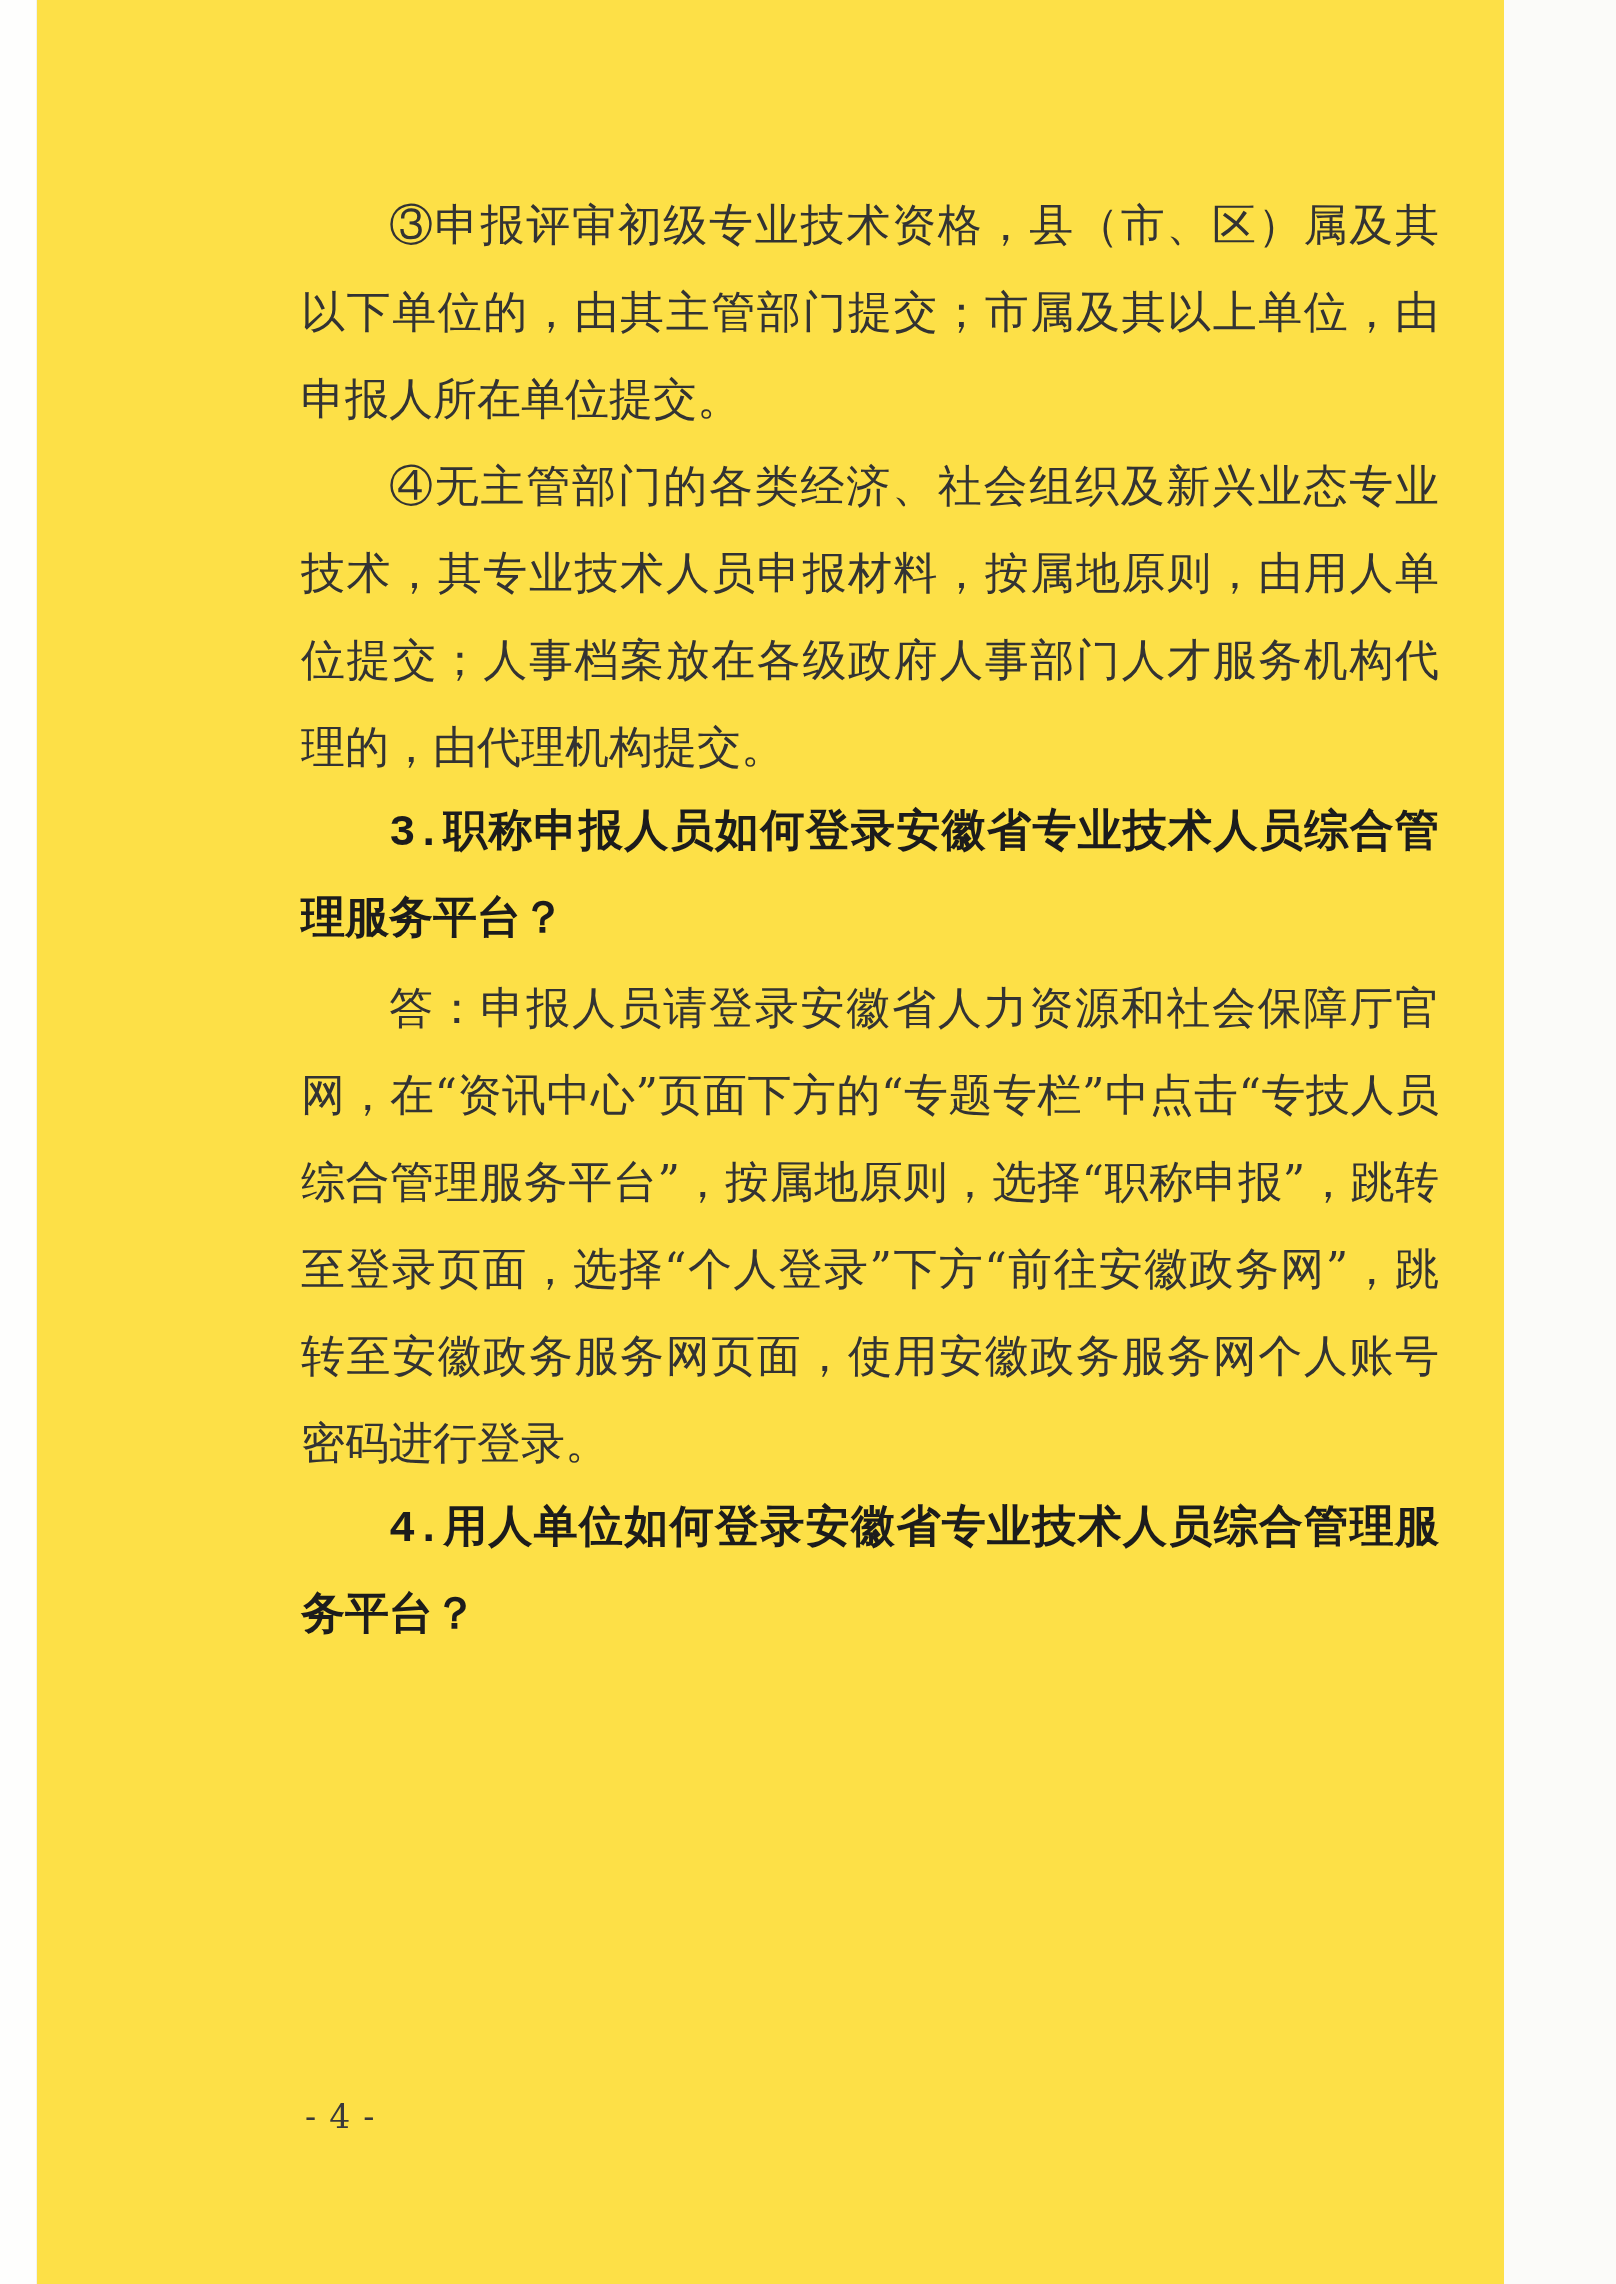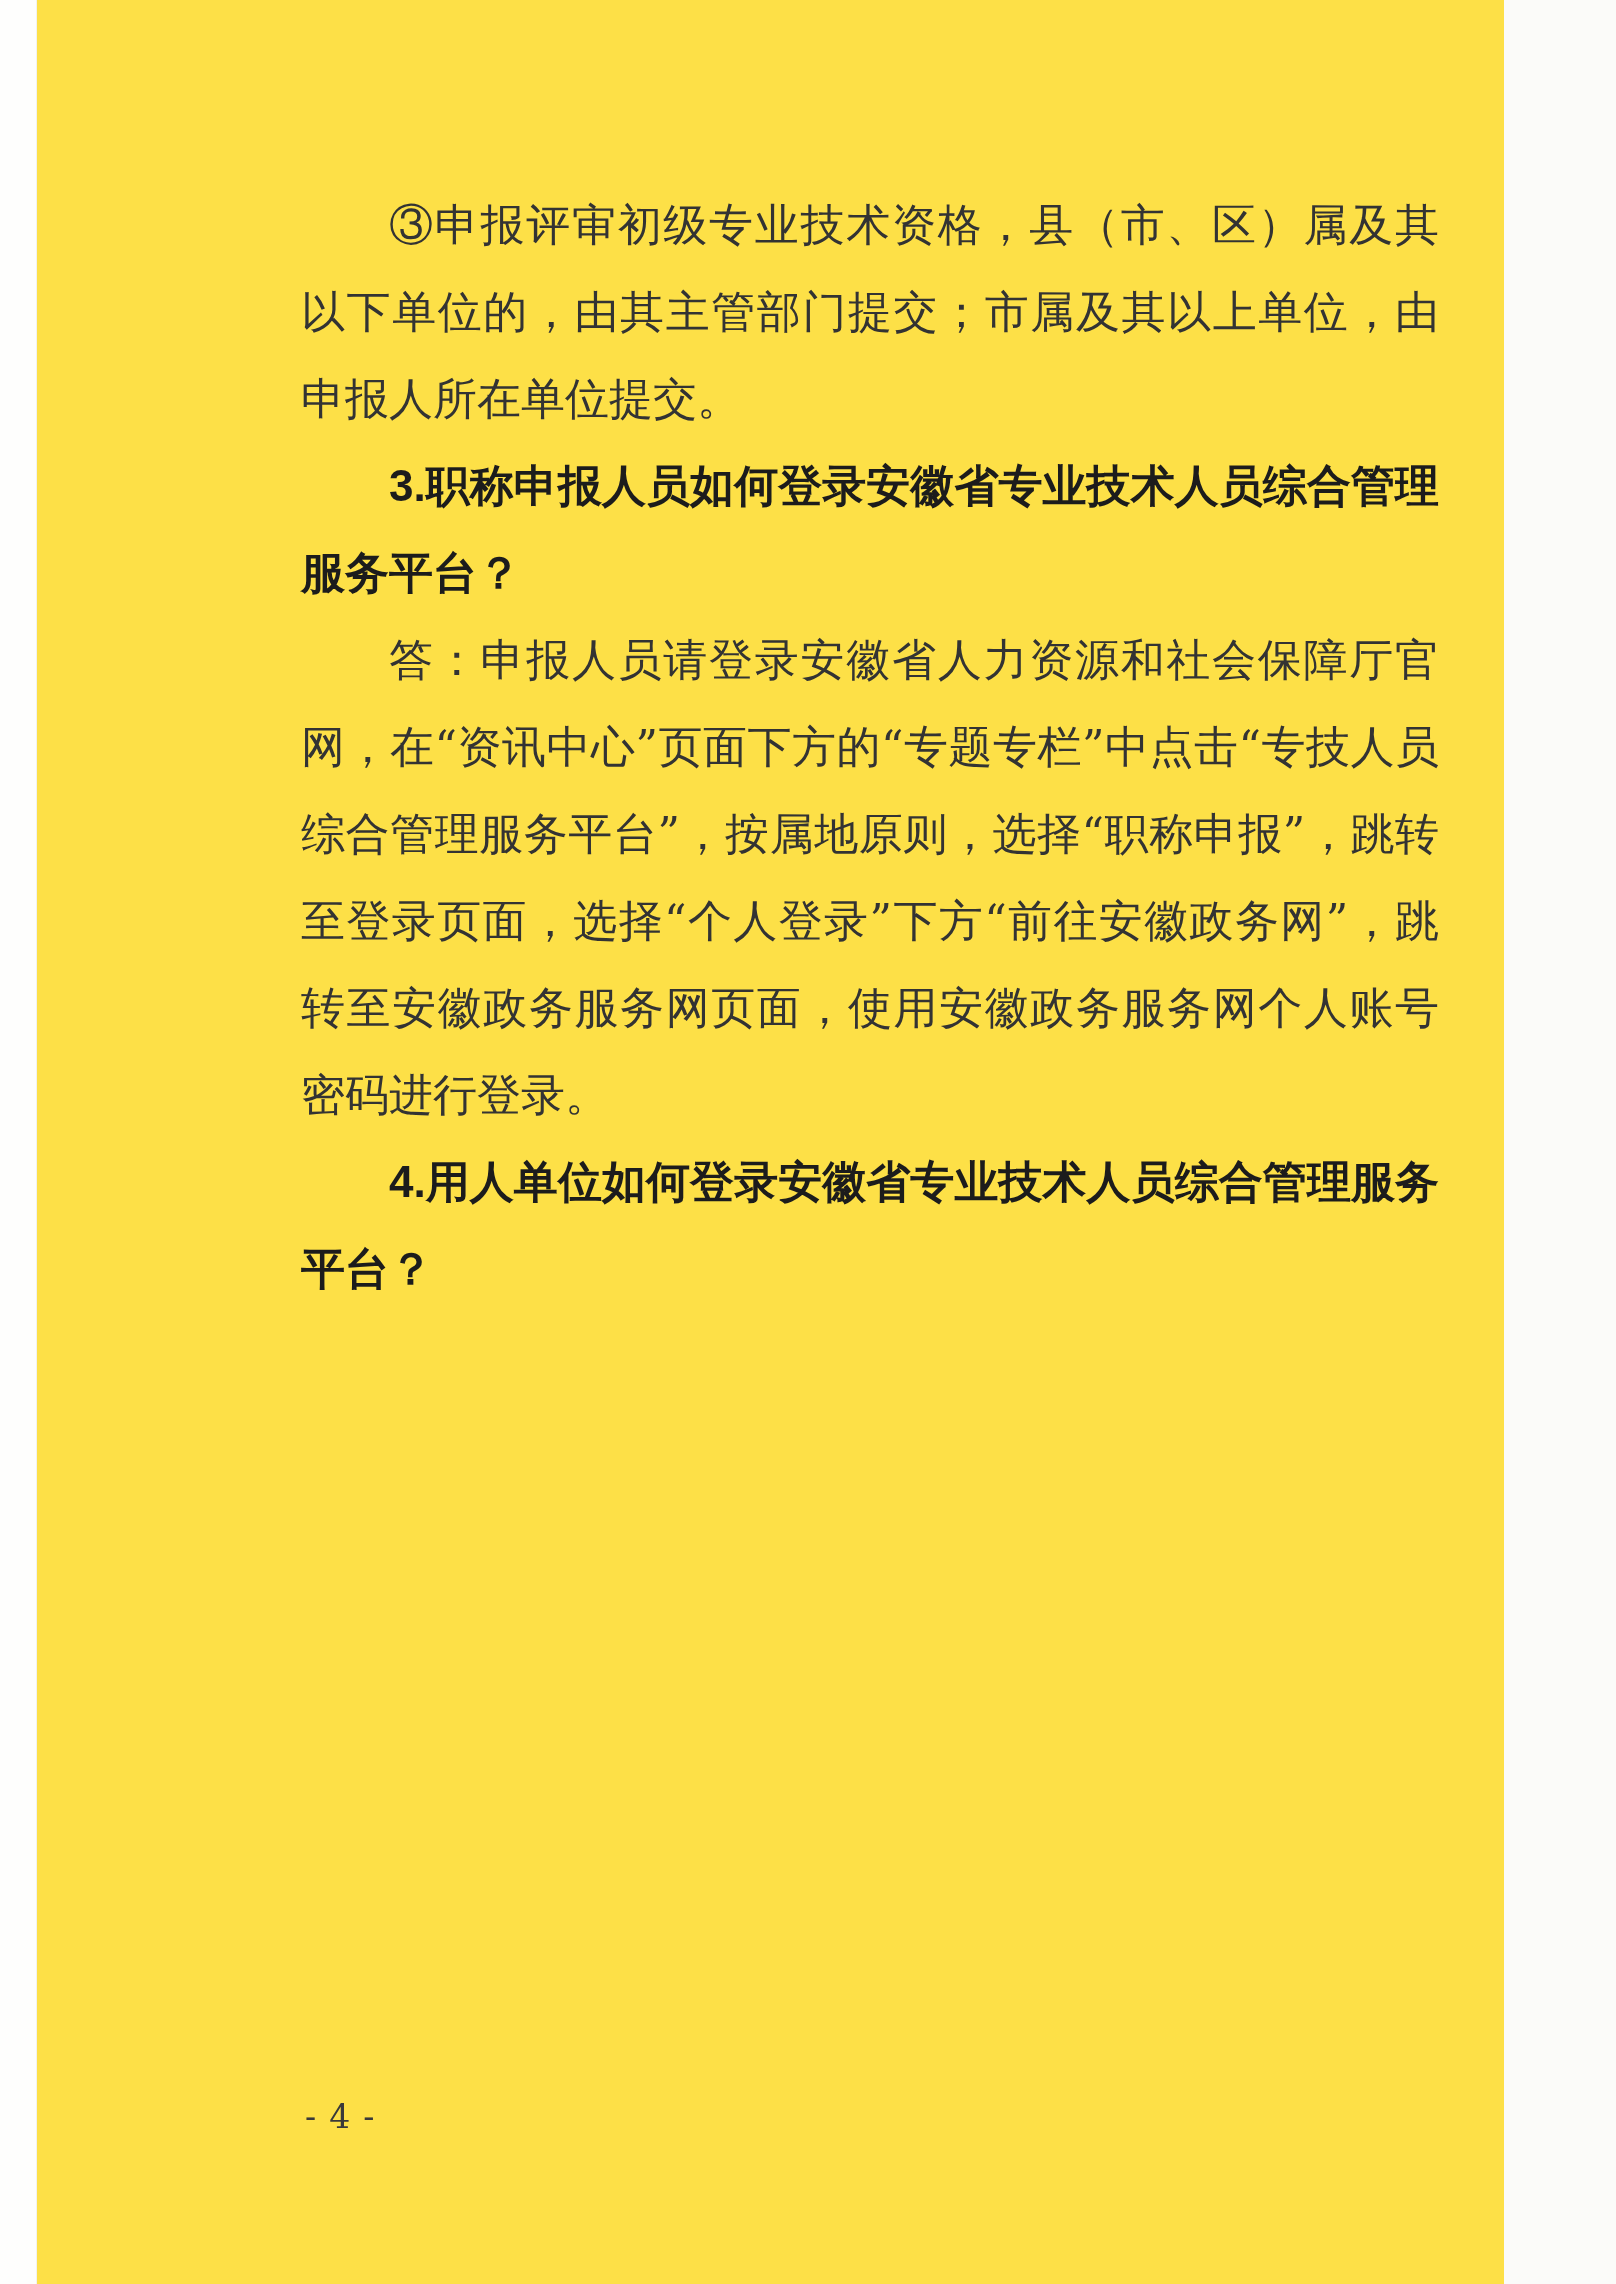--- a/index.html
+++ b/index.html
@@ -34,21 +34,21 @@
     text-align: justify;
     text-justify: inter-ideograph;
     word-break: break-all;
   }
   .content p {
     margin: 0;
     padding: 0;
     text-indent: 2em;
   }
   .content p.heading {
-    font-family: Liberation Sans, sans-serif;
+    font-family: Liberation Mono, monospace;
     font-weight: 700;
     color: #1c1c1c;
   }
   .footer {
     position: absolute;
     left: 305px;
     top: 2099px;
     font-size: 33px;
     line-height: 36px;
     letter-spacing: 1.3px;
@@ -58,20 +58,21 @@
 </style>
 </head>
 <body>
 
 <div class="page">
 
   <div class="scan-edge"></div>
 
   <div class="content">
     <p>③申报评审初级专业技术资格，县（市、区）属及其以下单位的，由其主管部门提交；市属及其以上单位，由申报人所在单位提交。</p>
+    <p>④无主管部门的各类经济、社会组织及新兴业态专业技术，其专业技术人员申报材料，按属地原则，由用人单位提交；人事档案放在各级政府人事部门人才服务机构代理的，由代理机构提交。</p>
     <p class="heading">3.职称申报人员如何登录安徽省专业技术人员综合管理服务平台？</p>
     <p>答：申报人员请登录安徽省人力资源和社会保障厅官网，在“资讯中心”页面下方的“专题专栏”中点击“专技人员综合管理服务平台”，按属地原则，选择“职称申报”，跳转至登录页面，选择“个人登录”下方“前往安徽政务网”，跳转至安徽政务服务网页面，使用安徽政务服务网个人账号密码进行登录。</p>
     <p class="heading">4.用人单位如何登录安徽省专业技术人员综合管理服务平台？</p>
   </div>
 
   <div class="footer">- 4 -</div>
 
 </div>
 
 

